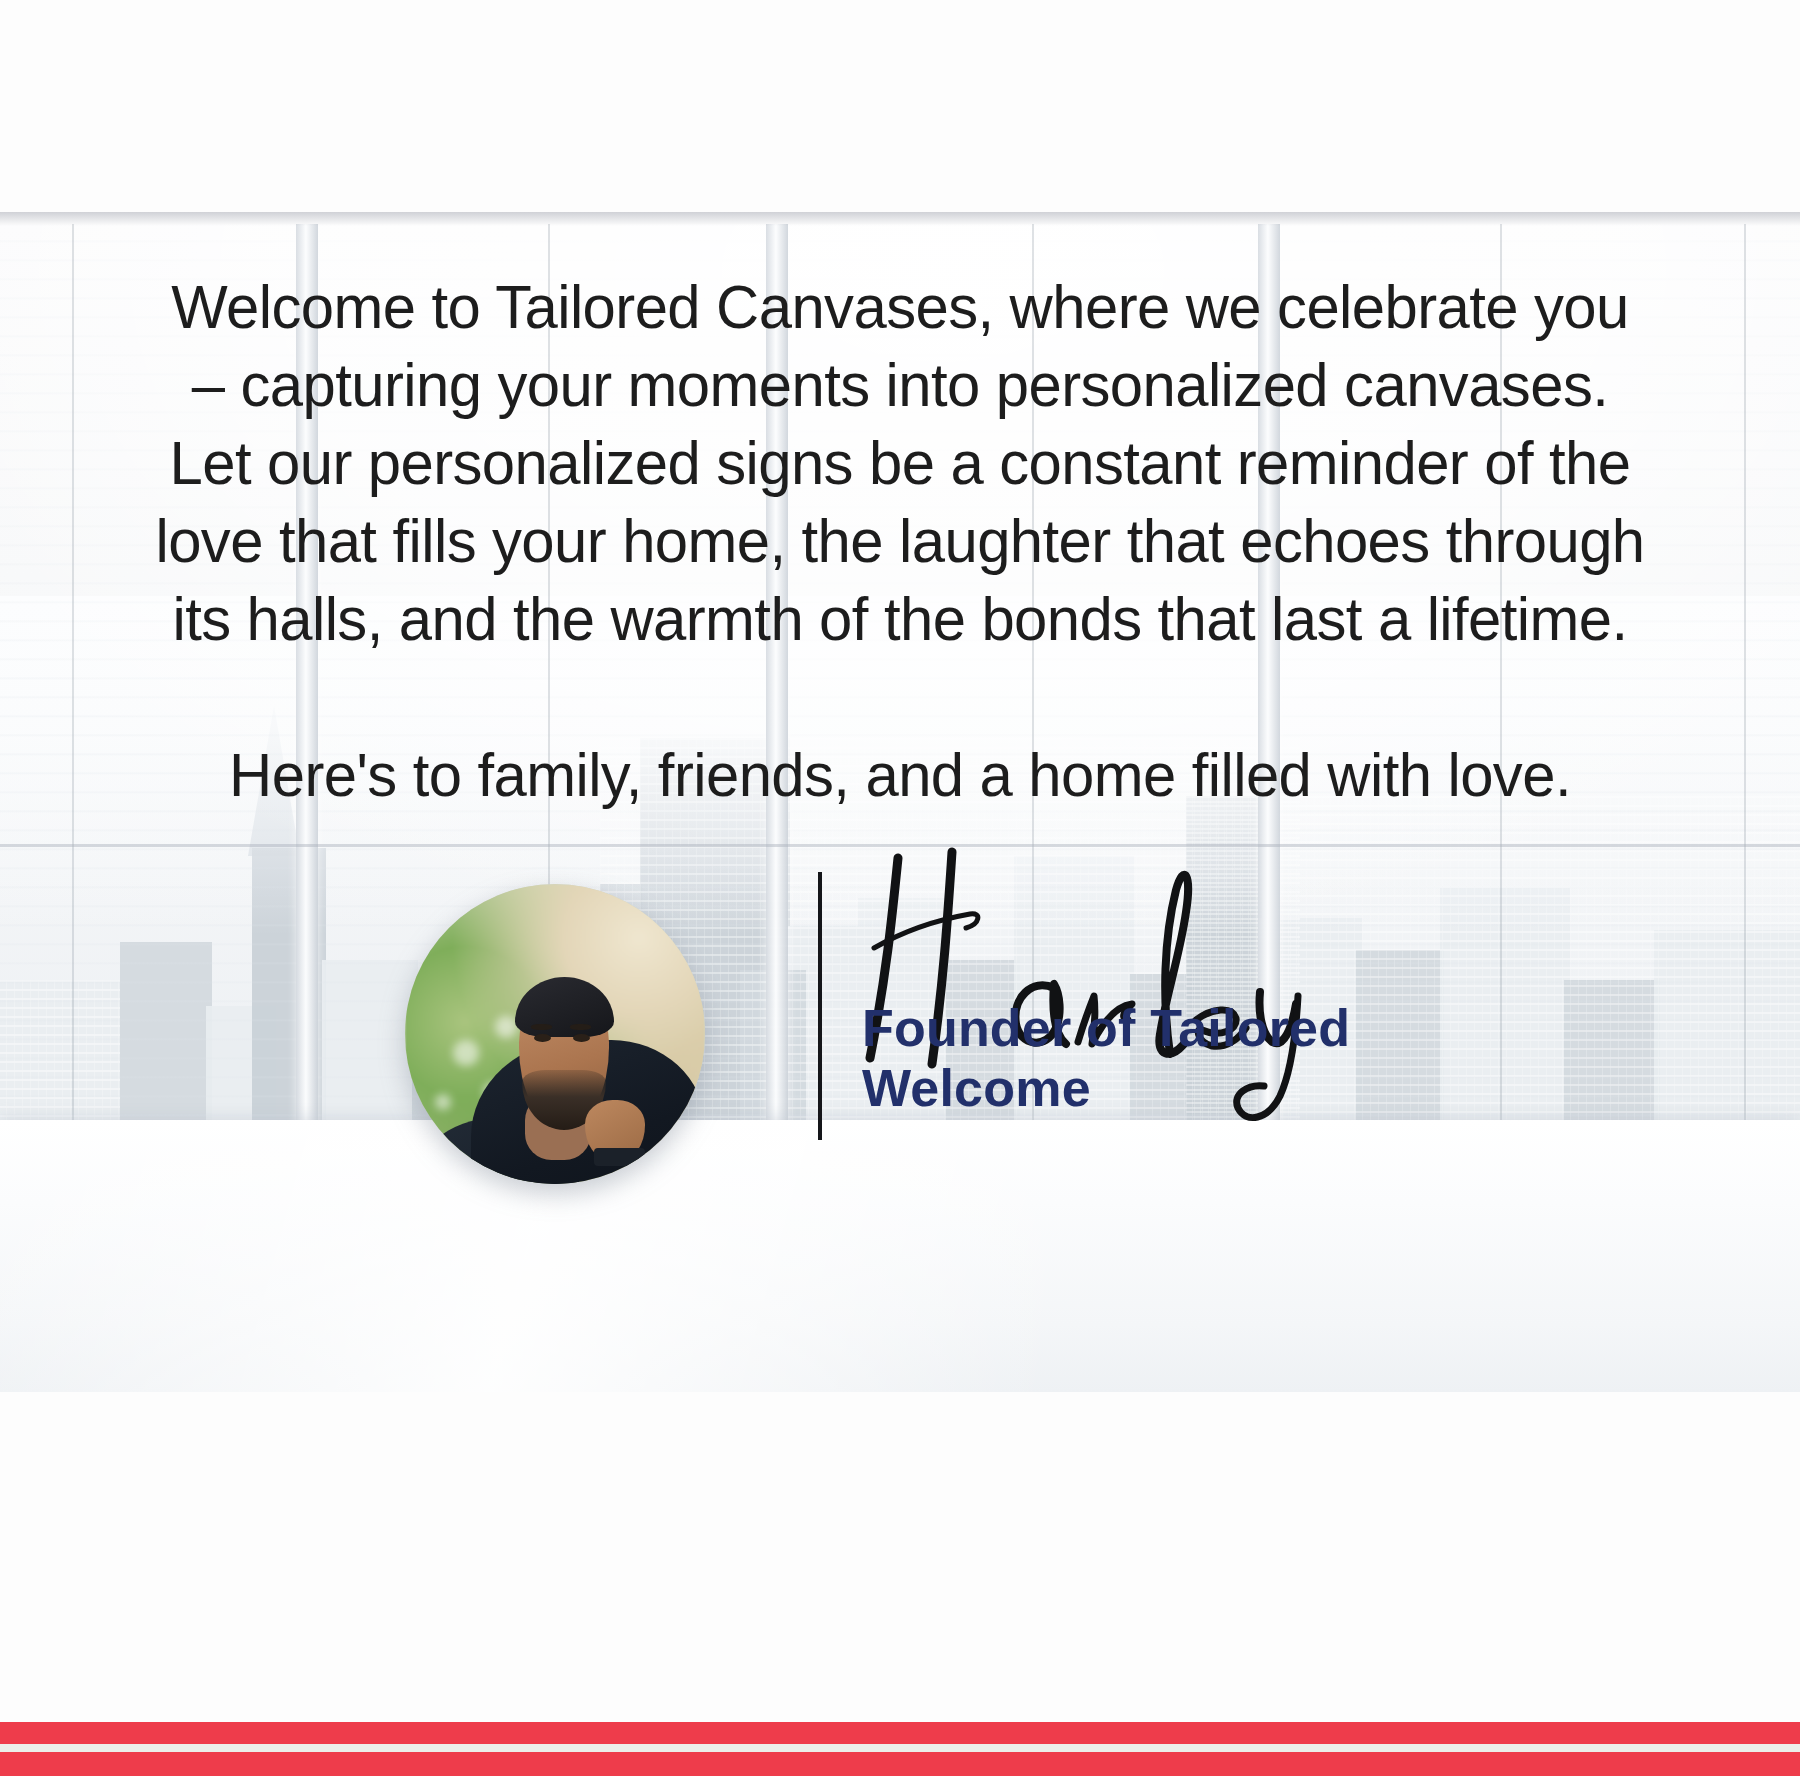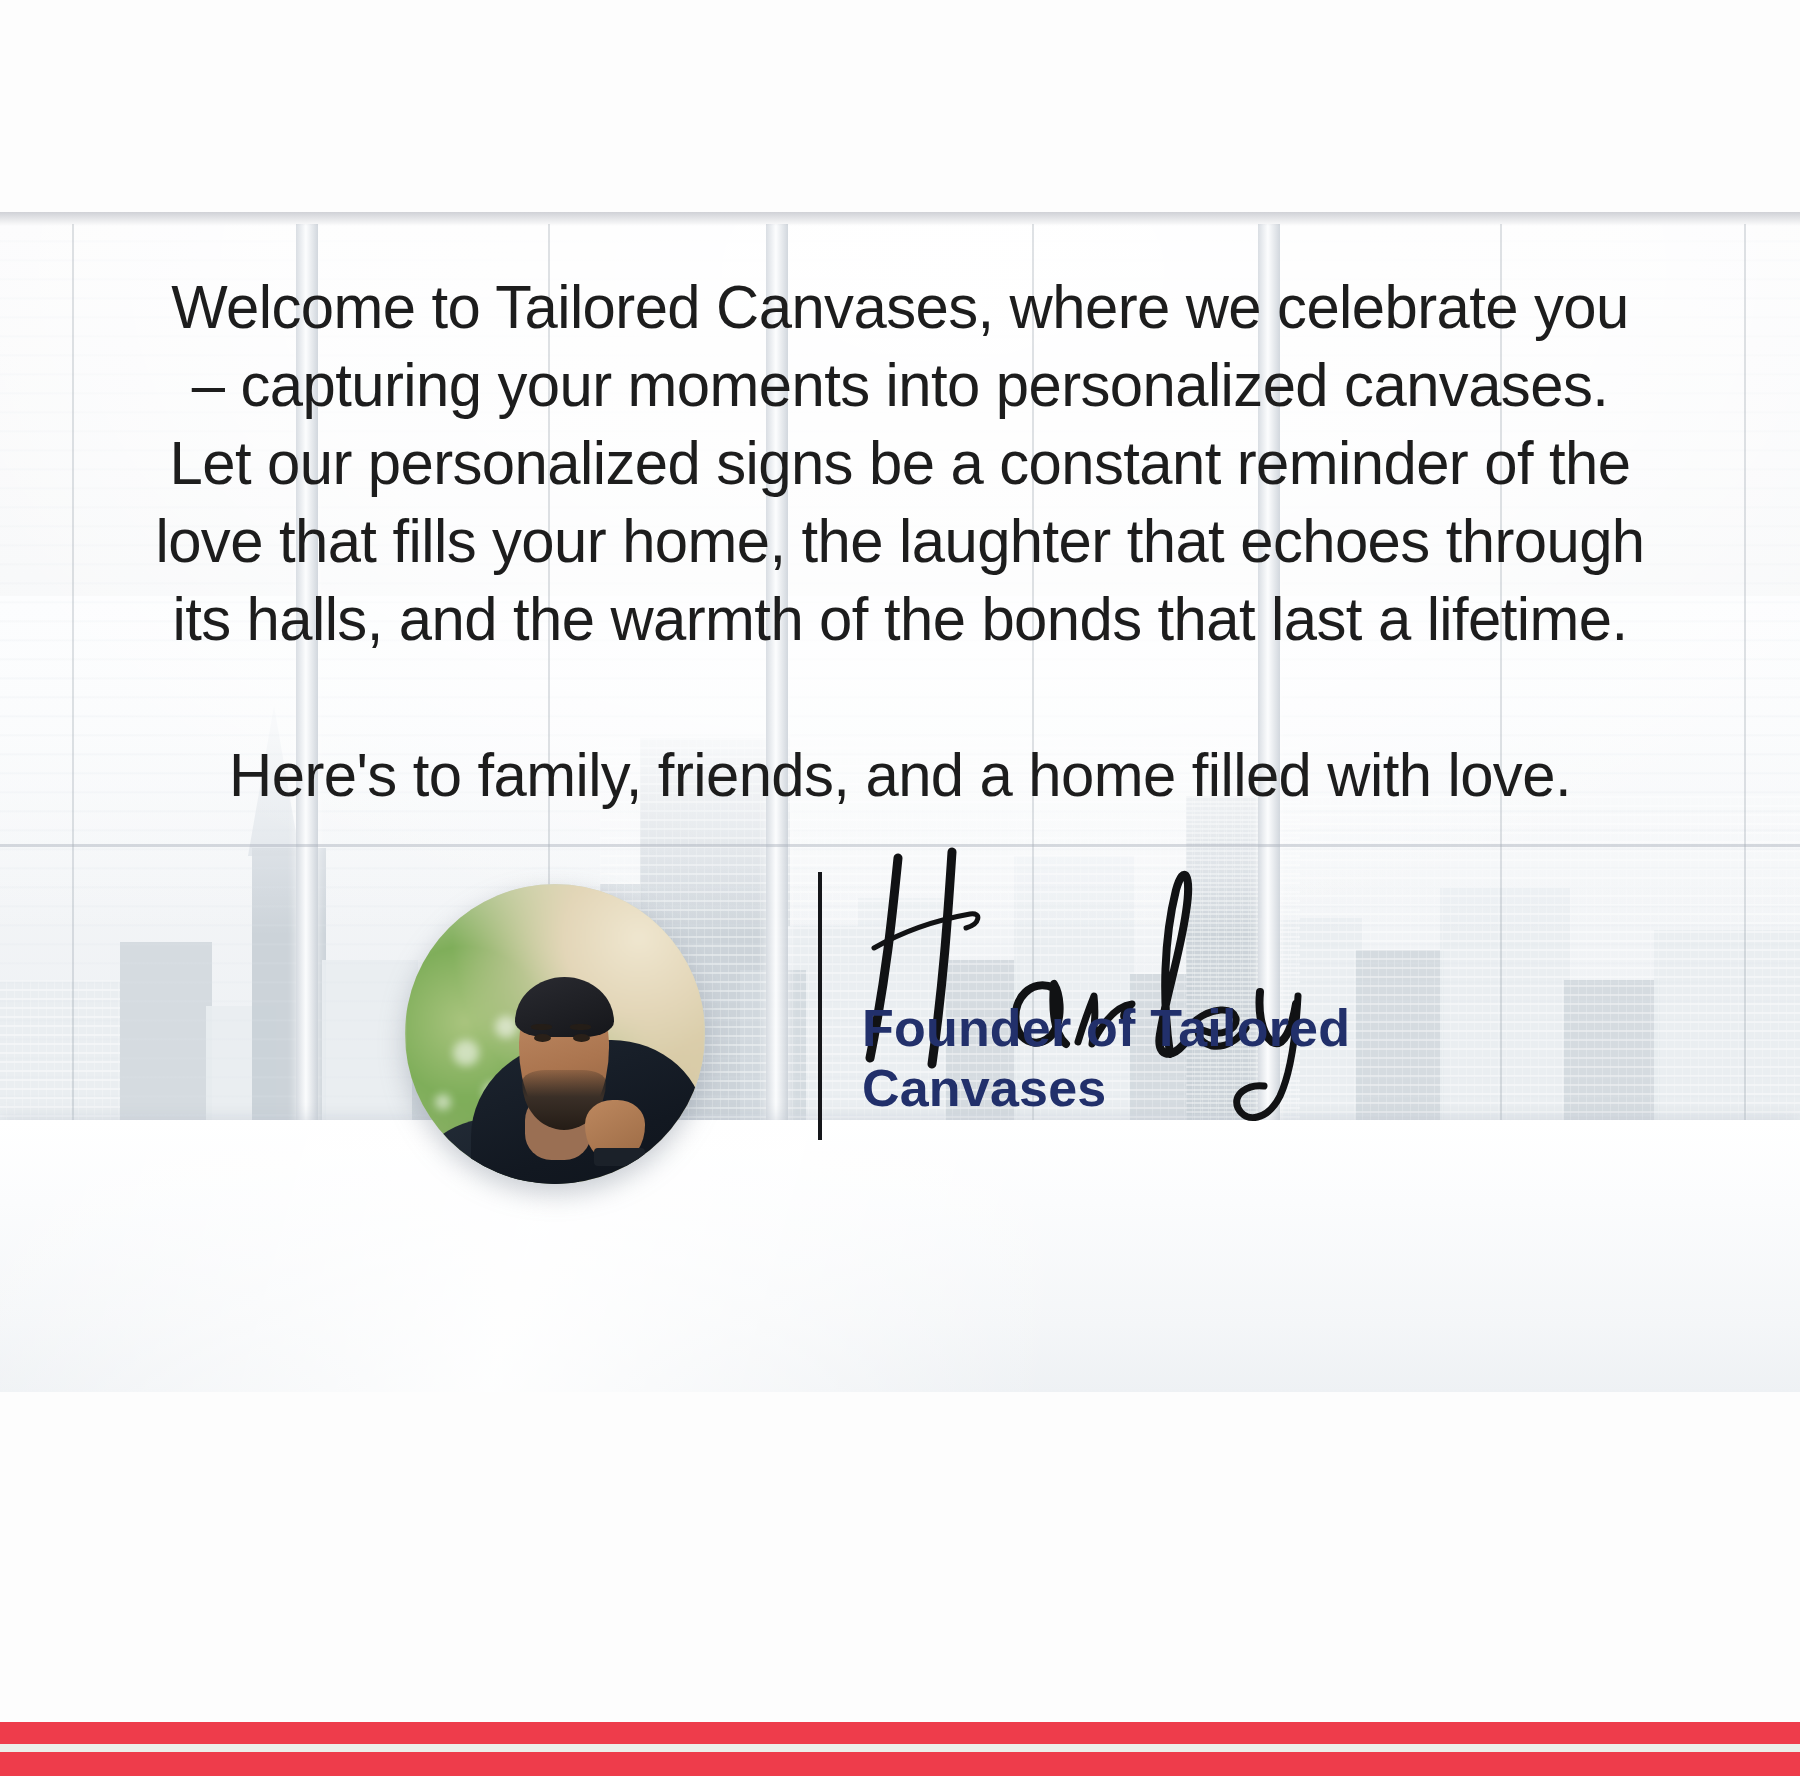--- a/index.html
+++ b/index.html
@@ -325,21 +325,21 @@
             <path d="M356 192 C 372 180, 392 178, 396 190 C 398 202, 380 210, 362 202 C 356 198, 356 214, 372 218 C 386 220, 398 212, 406 200" stroke-width="7"></path>
 
             <path d="M420 164 C 418 186, 422 206, 432 214 C 444 220, 452 200, 456 176" stroke-width="8"></path>
             <path d="M458 168 C 456 204, 452 242, 440 268 C 428 292, 406 296, 398 280 C 392 266, 408 256, 424 258" stroke-width="7"></path>
           </g>
         </svg>
       </div>
 
       <div class="founder">
         <div>Founder of Tailored</div>
-        <div>Canvases</div>
+        <div>Welcome</div>
       </div>
 
     </div>
   </div>
 
   <div class="header-shadow"></div>
 
   <div class="copy">
     <p>Welcome to Tailored Canvases, where we celebrate you – capturing your moments into personalized canvases. Let our personalized signs be a constant reminder of the love that fills your home, the laughter that echoes through its halls, and the warmth of the bonds that last a lifetime.</p>
     <div class="gap"></div>

